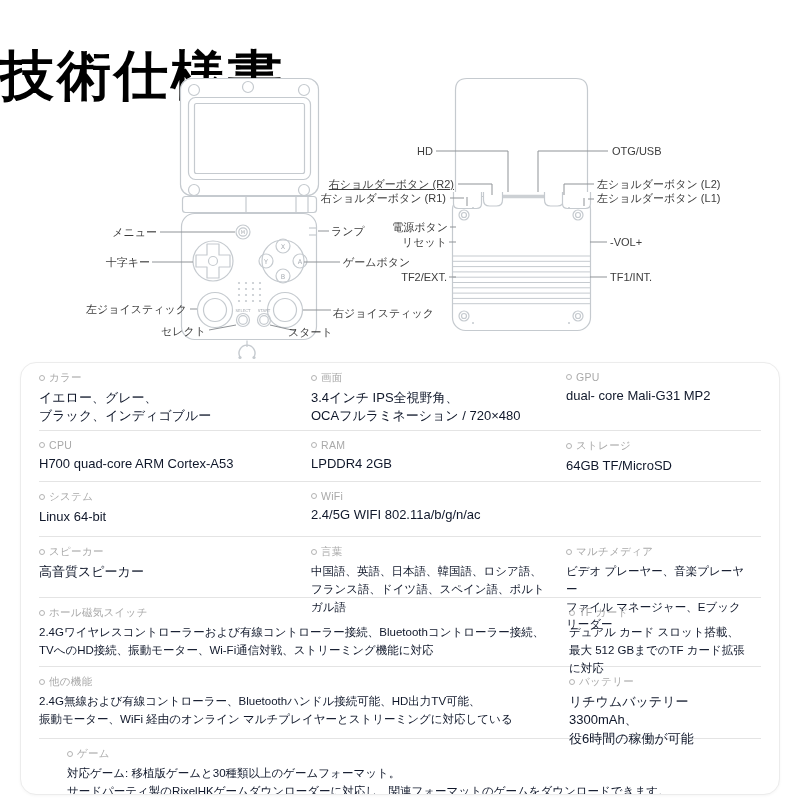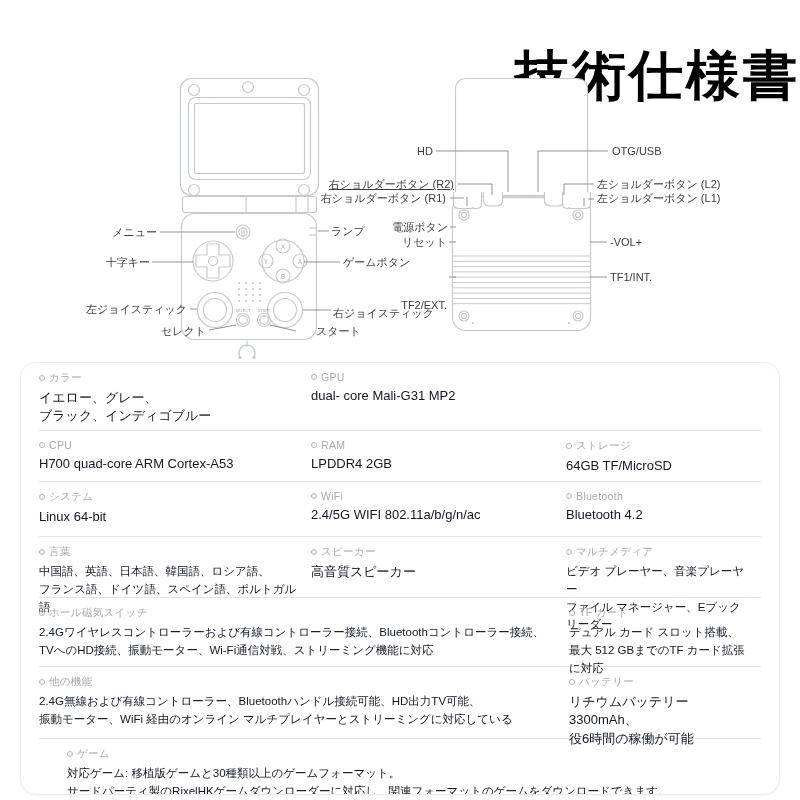--- a/index.html
+++ b/index.html
@@ -1,21 +1,21 @@
 <!DOCTYPE html>
 <html><head>
 <meta charset="utf-8">
 <style>
   html,body{margin:0;padding:0;}
   body{
     width:800px;height:800px;position:relative;overflow:hidden;background:#ffffff;
     font-family:"Liberation Sans","DejaVu Sans",sans-serif;
   }
   .page-title{
-    position:absolute;top:10px;left:0;width:800px;text-align:right;
+    position:absolute;top:10px;left:0;width:800px;text-align:left;
     font-size:54px;font-weight:800;color:#000;letter-spacing:3px;line-height:1.1;
   }
   .diagram-svg{position:absolute;left:0;top:68px;}
   .lbl{
     position:absolute;font-size:11px;color:#3c3c3c;white-space:nowrap;line-height:13px;
   }
   .lbl-r{text-align:right;}
   
   .spec-card{
     position:absolute;left:20px;top:362px;width:760px;height:433px;
@@ -189,48 +189,56 @@
   </g>
 </svg>
 
 <div class="lbl lbl-r" style="right:643px;top:226px;">メニュー</div>
 <div class="lbl" style="left:331px;top:225px;text-align:right;">ランプ</div>
 <div class="lbl lbl-r" style="right:650px;top:256px;">十字キー</div>
 <div class="lbl" style="left:343px;top:256px;">ゲームボタン</div>
 <div class="lbl lbl-r" style="right:613px;top:303px;">左ジョイスティック</div>
 <div class="lbl" style="left:333px;top:307px;">右ジョイスティック</div>
 <div class="lbl lbl-r" style="right:594px;top:325px;">セレクト</div>
-<div class="lbl" style="left:316px;top:326px;font-family:Liberation Mono, monospace;">スタート</div>
+<div class="lbl" style="left:288px;top:326px;">スタート</div>
 
 <div class="lbl lbl-r" style="right:367px;top:145px;">HD</div>
 <div class="lbl" style="left:612px;top:145px;">OTG/USB</div>
 <div class="lbl lbl-r" style="right:346px;top:178px;text-decoration:underline;">右ショルダーボタン (R2)</div>
 <div class="lbl lbl-r" style="right:354px;top:192px;">右ショルダーボタン (R1)</div>
 <div class="lbl" style="left:597px;top:178px;">左ショルダーボタン (L2)</div>
 <div class="lbl" style="left:597px;top:192px;">左ショルダーボタン (L1)</div>
 <div class="lbl lbl-r" style="right:352px;top:221px;">電源ボタン</div>
 <div class="lbl lbl-r" style="right:353px;top:236px;">リセット</div>
 <div class="lbl" style="left:610px;top:236px;">-VOL+</div>
-<div class="lbl lbl-r" style="right:353px;top:271px;margin-top:28px;">TF2/EXT.</div>
+<div class="lbl lbl-r" style="right:353px;top:271px;">TF2/EXT.</div>
 <div class="lbl" style="left:610px;top:271px;">TF1/INT.</div>
 
 <div class="spec-card">
 
   <div class="spec-row cols3 r1">
     <div>
       <div class="spec-label">
           <span class="dot"></span>
           <span>カラー</span>
         </div>
       <div class="spec-value">イエロー、グレー、
 ブラック、インディゴブルー</div>
     </div>
     <div>
       <div class="spec-label">
           <span class="dot"></span>
+          <span>画面</span>
+        </div>
+      <div class="spec-value">3.4インチ IPS全視野角、
+OCAフルラミネーション / 720×480</div>
+    </div>
+    <div>
+      <div class="spec-label">
+          <span class="dot"></span>
           <span>GPU</span>
         </div>
       <div class="spec-value">dual- core Mali-G31 MP2</div>
     </div>
   </div>
 
   <div class="spec-row cols3 r2">
     <div>
       <div class="spec-label">
           <span class="dot"></span>
@@ -262,48 +270,41 @@
         </div>
       <div class="spec-value">Linux 64-bit</div>
     </div>
     <div>
       <div class="spec-label">
           <span class="dot"></span>
           <span>WiFi</span>
         </div>
       <div class="spec-value">2.4/5G WIFI 802.11a/b/g/n/ac</div>
     </div>
-    <div>
-      <div class="spec-label">
-          <span class="dot"></span>
-          <span>Bluetooth</span>
-        </div>
-      <div class="spec-value">Bluetooth 4.2</div>
-    </div>
   </div>
 
   <div class="spec-row cols3 r4">
+    <div>
+      <div class="spec-label">
+          <span class="dot"></span>
+          <span>スピーカー</span>
+        </div>
+      <div class="spec-value">高音質スピーカー</div>
+    </div>
     <div>
       <div class="spec-label">
           <span class="dot"></span>
           <span>言葉</span>
         </div>
       <div class="spec-value long">中国語、英語、日本語、韓国語、ロシア語、
 フランス語、ドイツ語、スペイン語、ポルトガル語</div>
     </div>
     <div>
       <div class="spec-label">
           <span class="dot"></span>
-          <span>スピーカー</span>
-        </div>
-      <div class="spec-value">高音質スピーカー</div>
-    </div>
-    <div>
-      <div class="spec-label">
-          <span class="dot"></span>
           <span>マルチメディア</span>
         </div>
       <div class="spec-value long">ビデオ プレーヤー、音楽プレーヤー
 ファイル マネージャー、Eブック リーダー</div>
     </div>
   </div>
 
   <div class="spec-row cols2 r5">
     <div>
       <div class="spec-label">

